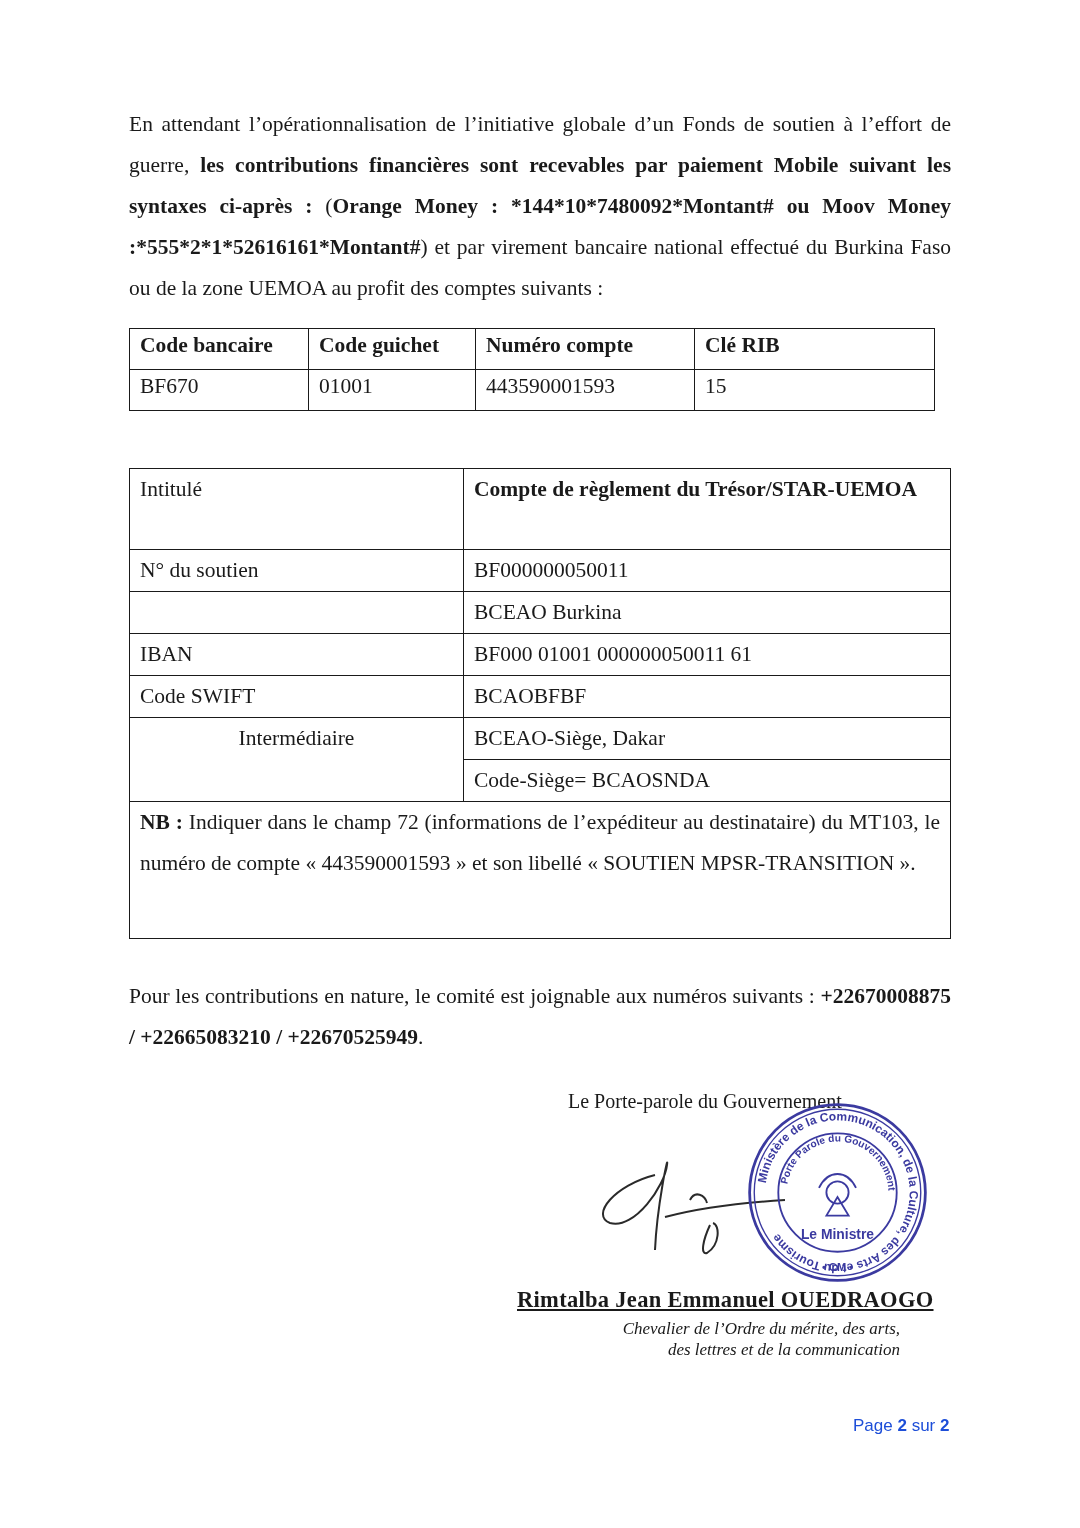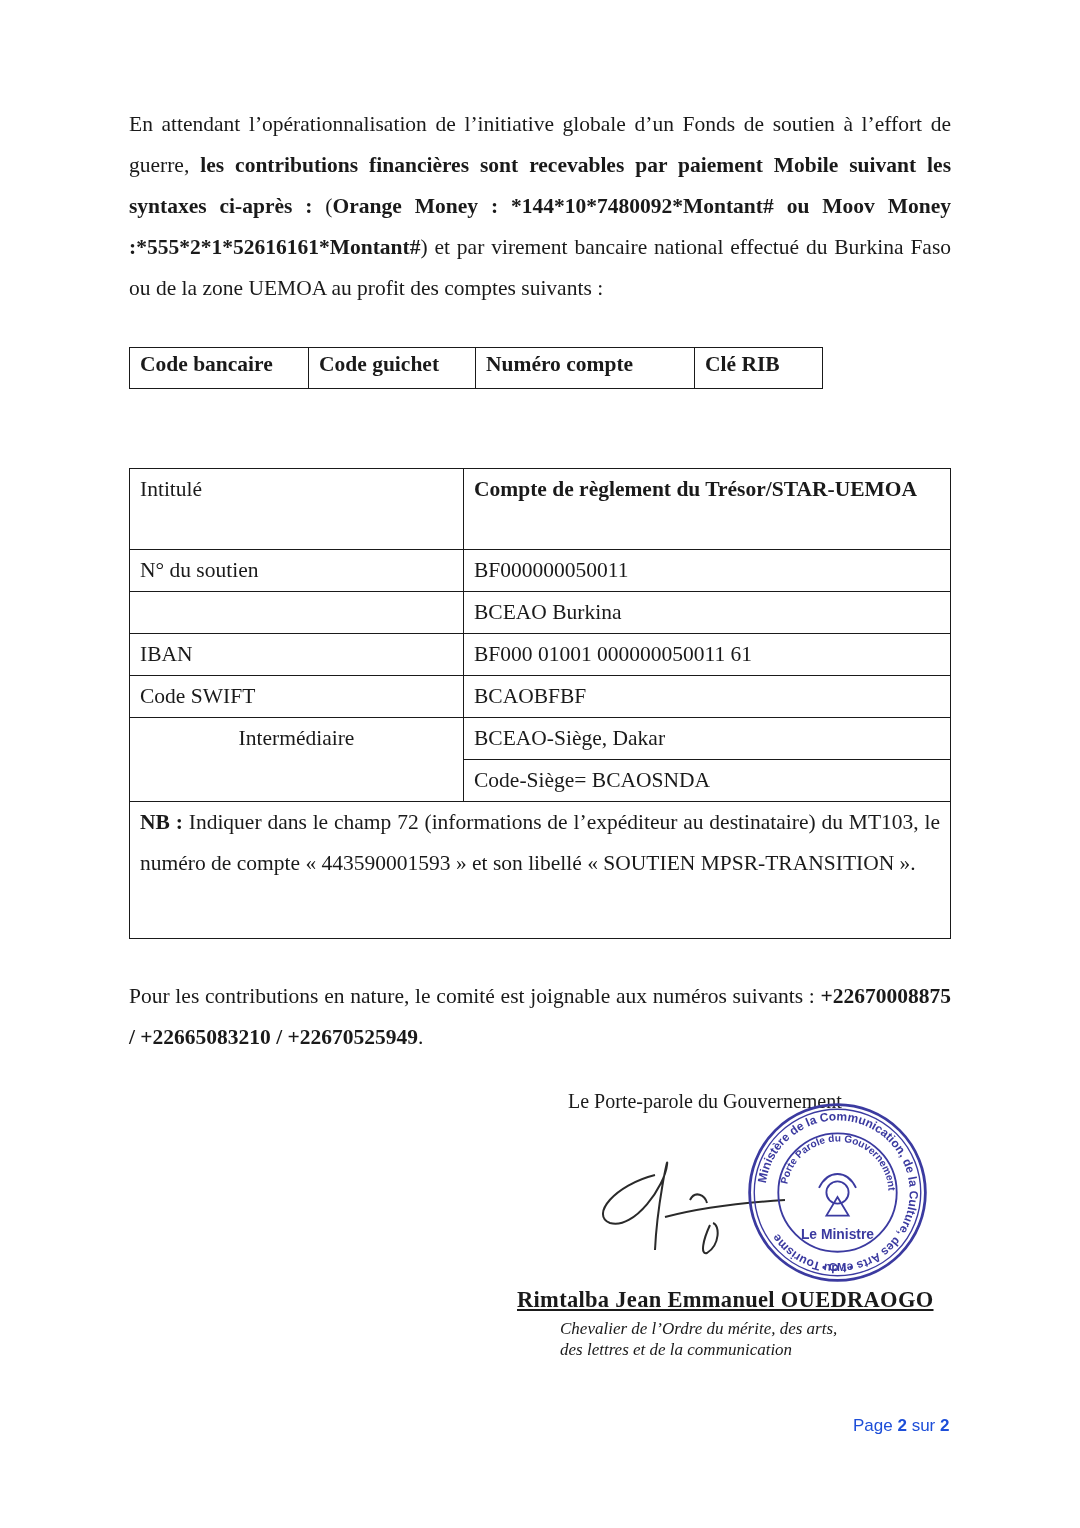--- a/index.html
+++ b/index.html
@@ -9,37 +9,37 @@
 
     .para { position: absolute; left: 129px; width: 822px; font-size: 21.5px;
             line-height: 41px; text-align: justify; text-align-last: left; }
     .para b { font-weight: bold; }
     #p1 { top: 104px; }
     #p2 { top: 976px; font-family: Liberation Serif, serif; }
 
     table { border-collapse: collapse; position: absolute; font-size: 21.5px; }
     td { border: 1.6px solid #1a1a1a; vertical-align: top; padding: 2px 10px 0 10px; }
 
-    #t1 { left: 129px; top: 328px; width: 694px; margin-top: 19px; }
+    #t1 { left: 129px; top: 328px; width: 806px; }
     #t1 td { height: 38px; line-height: 28px; padding-top: 2px; }
     #t1 .h { font-weight: bold; }
 
     #t2 { left: 129px; top: 468px; width: 822px; }
     #t2 td { line-height: 41px; padding-top: 0; }
     #t2 .c1 { width: 313px; }
     #t2 .bold { font-weight: bold; }
     #t2 .center { text-align: center; }
     #t2 .nb { text-align: justify; text-align-last: left; padding-bottom: 6px; }
     #t2 .r { height: 41px; }
 
     .sig-title { position: absolute; left: 544px; top: 1090px; font-size: 20px; margin-left: 24px; }
     .sig-name { position: absolute; left: 517px; top: 1287px; font-size: 22.5px;
                 font-weight: bold; text-decoration: underline; letter-spacing: 0.3px; }
     .sig-honor { position: absolute; left: 560px; top: 1318px; width: 340px;
-                 font-size: 17px; font-style: italic; line-height: 21px; text-align: left; }
+                 font-size: 17px; font-style: italic; line-height: 21px; text-align: right; }
     .stamp { position: absolute; left: 745px; top: 1100px; width: 185px; height: 185px; }
     .signature { position: absolute; left: 595px; top: 1145px; width: 200px; height: 120px; }
     .footer { position: absolute; left: 853px; top: 1416px; font-family: "Liberation Sans", sans-serif;
               font-size: 17px; color: #1d4ed8; }
     .footer b { font-weight: bold; }
   </style>
 </head>
 <body>
 
 <div class="page">
@@ -48,20 +48,26 @@
     <span>En attendant l’opérationnalisation de l’initiative globale d’un Fonds de soutien à l’effort de guerre, </span><b>les contributions financières sont recevables par paiement Mobile suivant les syntaxes ci-après : </b><span>(</span><b>Orange Money : *144*10*7480092*Montant# ou Moov Money :*555*2*1*52616161*Montant#</b><span>)</span><span> et par virement bancaire national effectué du Burkina Faso ou de la zone UEMOA au profit des comptes suivants :</span>
   </p>
 
   <table id="t1">
     <tbody>
         <tr>
       <td class="h" style="width:158px">Code bancaire</td>
       <td class="h" style="width:146px">Code guichet</td>
       <td class="h" style="width:198px">Numéro compte</td>
       <td class="h">Clé RIB</td>
+    </tr>
+    <tr>
+      <td>BF670</td>
+      <td>01001</td>
+      <td>443590001593</td>
+      <td>15</td>
     </tr>
   </tbody>
     </table>
 
   <table id="t2">
     <tbody>
         <tr>
       <td class="c1" style="height:80px">Intitulé</td>
       <td class="bold nb">Compte de règlement du Trésor/STAR-UEMOA</td>
     </tr>

